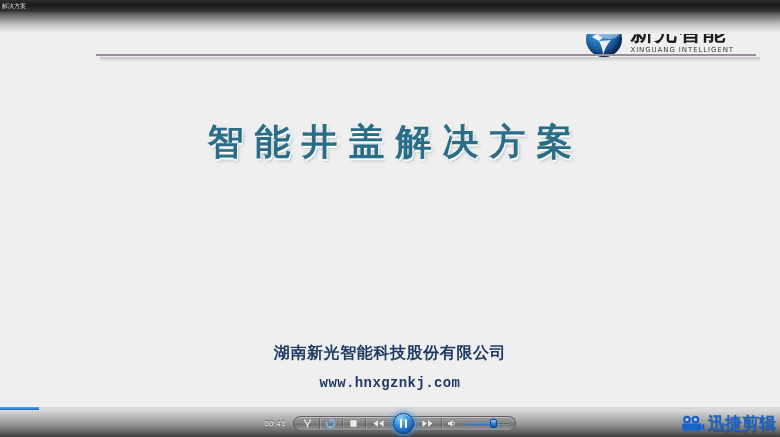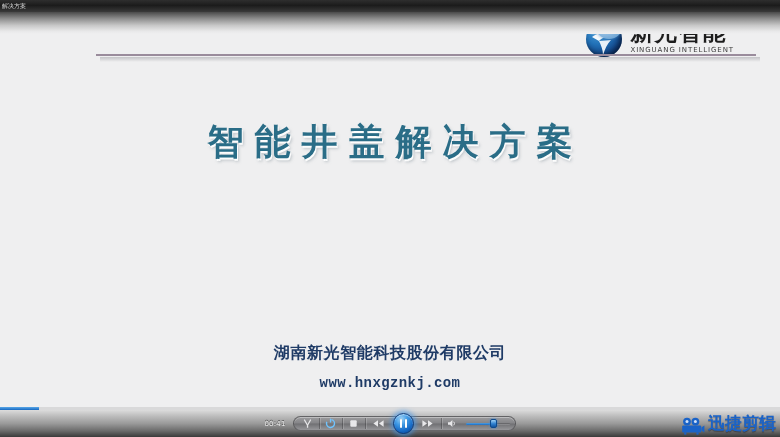--- a/index.html
+++ b/index.html
@@ -208,21 +208,21 @@
     position:absolute; left:28px; top:2px; width:7px; height:9px;
     border-radius:2px;
     background:linear-gradient(to bottom,#9ed0f4,#2c7fcf 55%,#14549e);
     border:1px solid #0d4a8d;
     box-shadow:0 0 3px rgba(60,140,220,.8);
   }
 
   
   #watermark {
     position:absolute; right:4px; bottom:2px;
-    display:flex; align-items:flex-end; gap:3px;
+    display:flex; align-items:center; gap:3px;
     z-index:60;
   }
   #wm-text {
     font-size:17px; font-weight:bold;
     color:#1a63c8;
     letter-spacing:0px;
     text-shadow:0 1px 1px rgba(0,0,0,.35);
     font-family:"DejaVu Sans","Liberation Sans",sans-serif;
   }
 </style>

